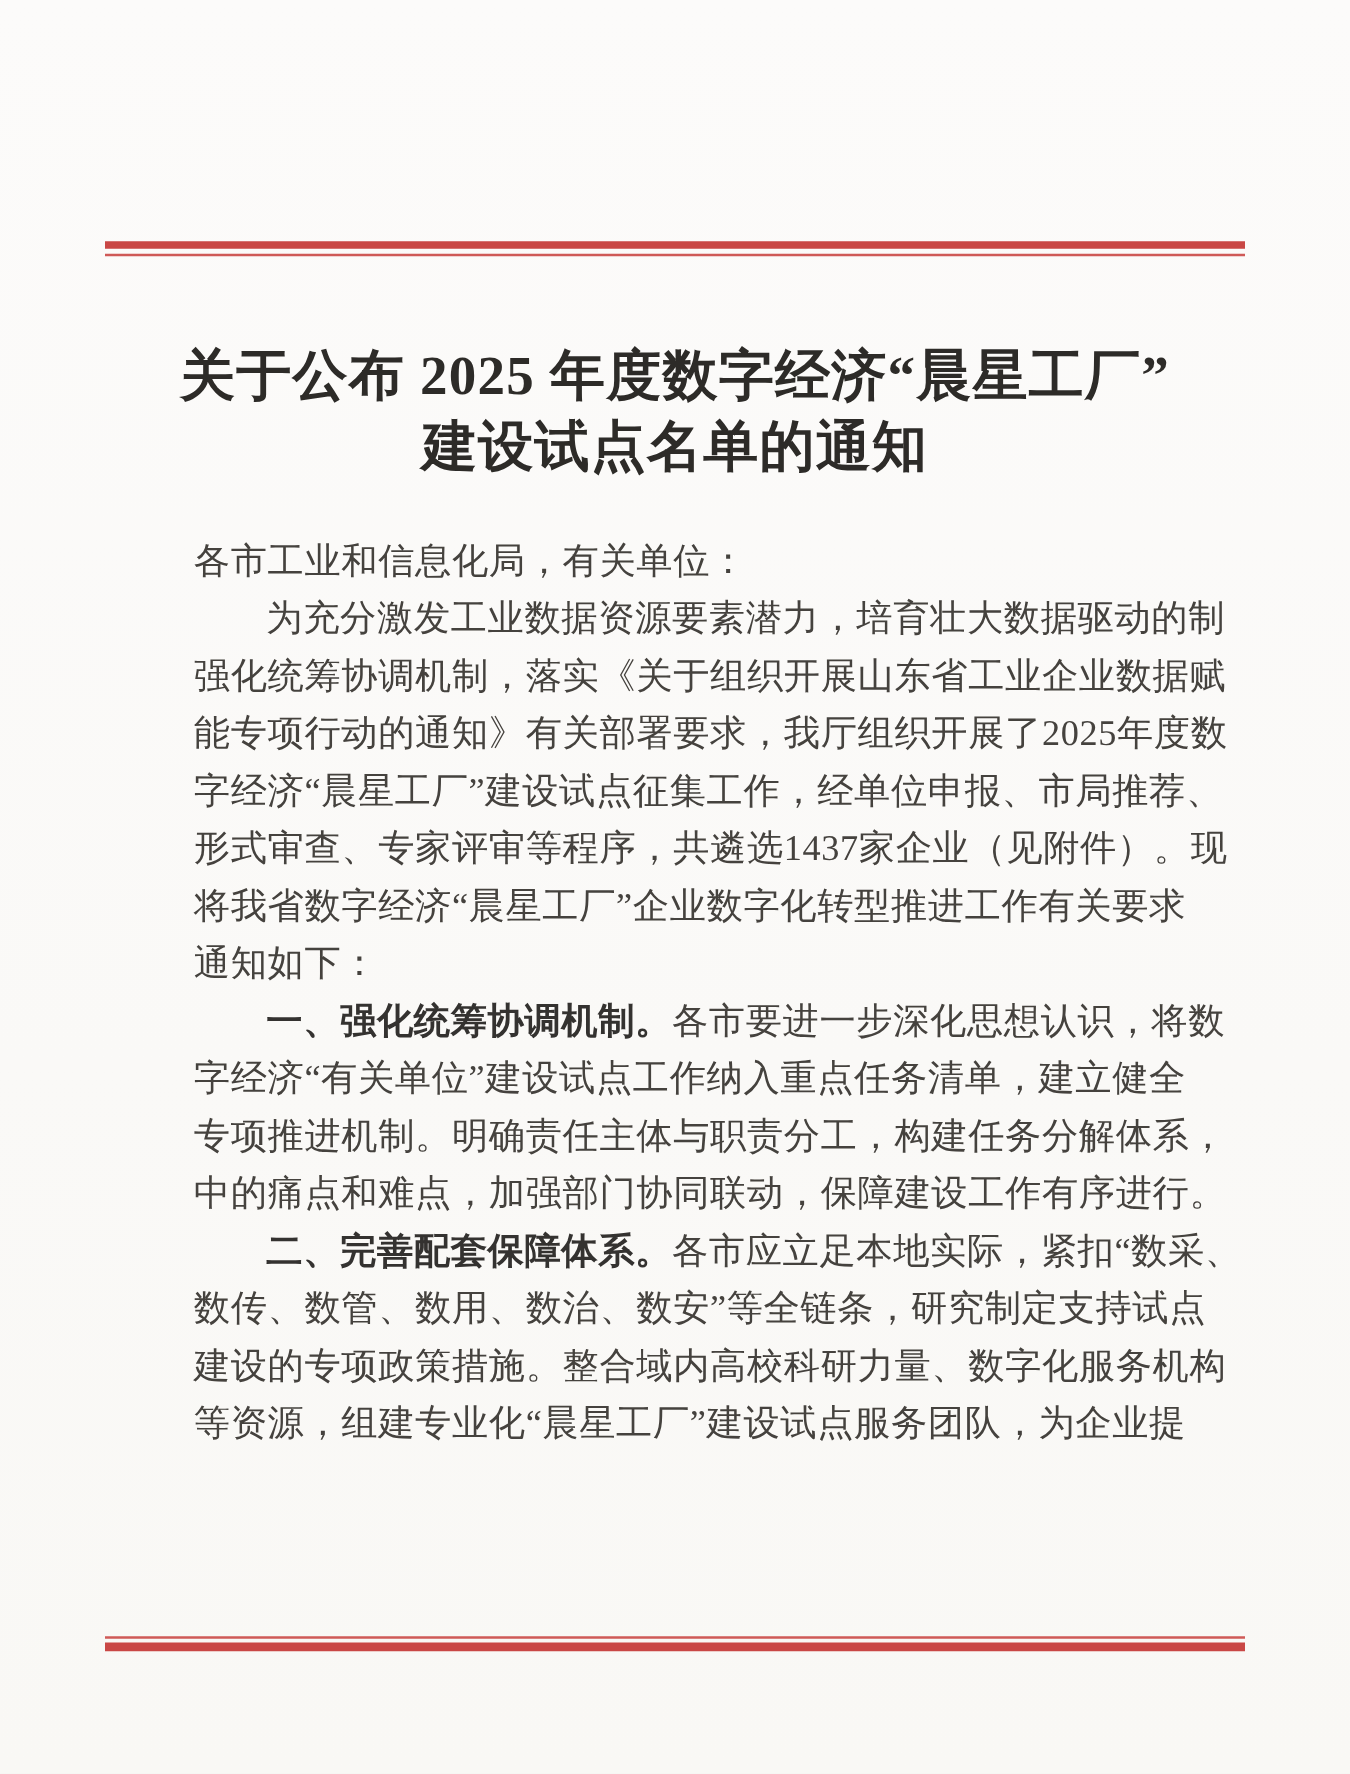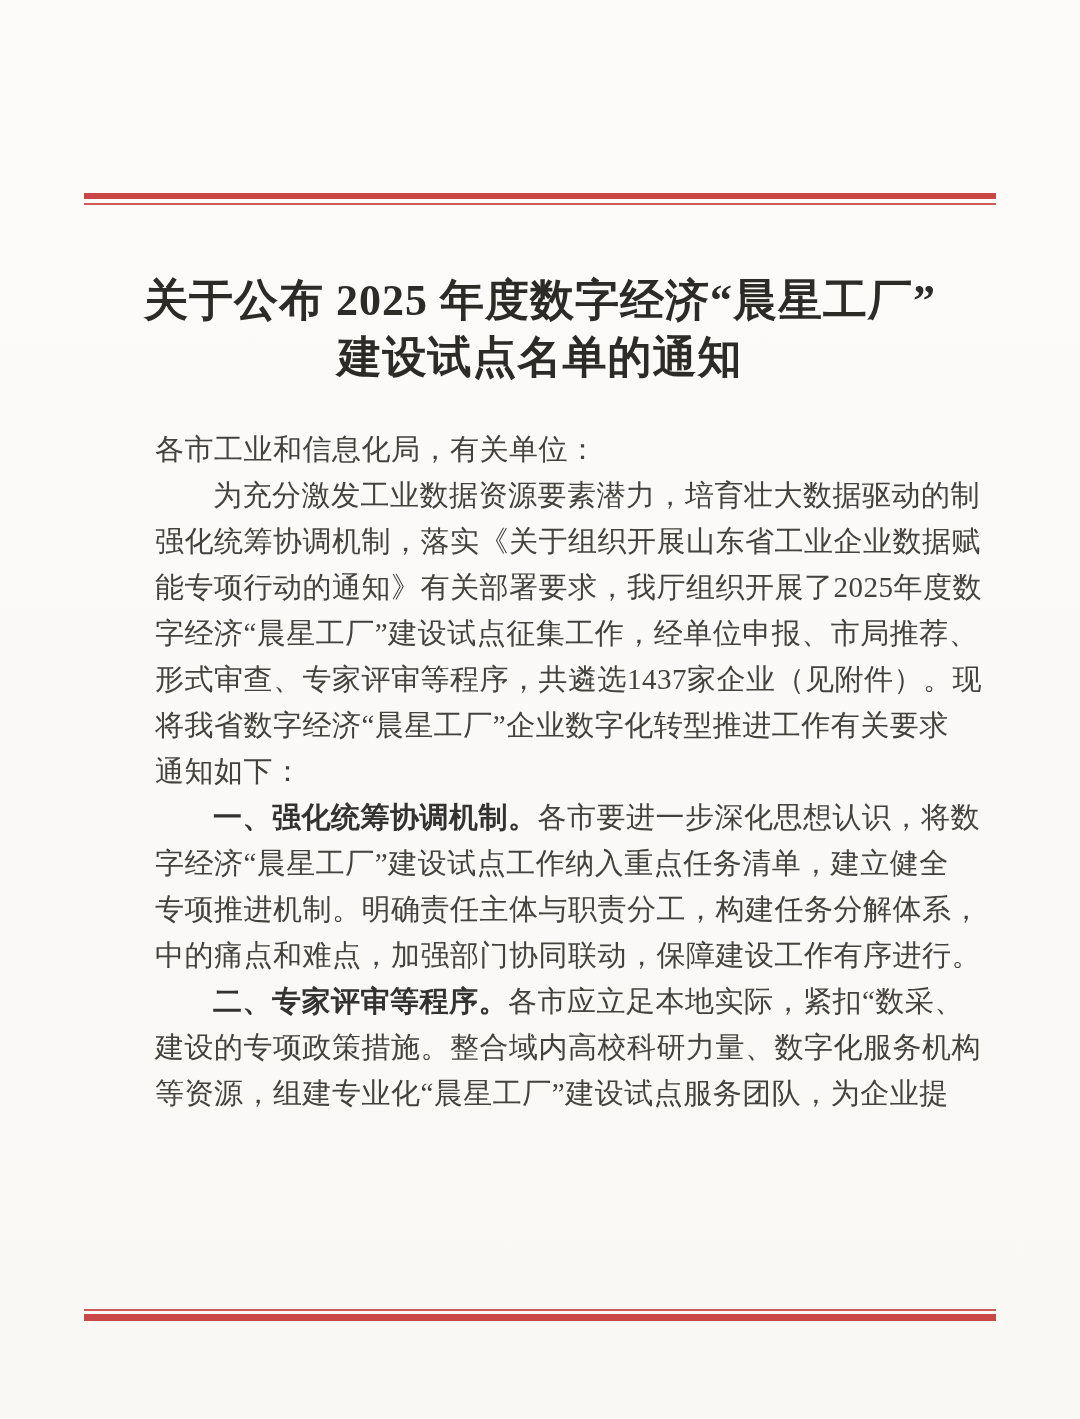--- a/index.html
+++ b/index.html
@@ -69,24 +69,25 @@
   <div class="body-text">
     <p><span>各市工业和信息化局，有关单位：</span></p>
     <p class="ind"><span>为充分激发工业数据资源要素潜力，培育壮大数据驱动的制</span></p>
     <p><span>强化统筹协调机制，落实《关于组织开展山东省工业企业数据赋</span></p>
     <p><span>能专项行动的通知》有关部署要求，我厅组织开展了2025年度数</span></p>
     <p><span>字经济“晨星工厂”建设试点征集工作，经单位申报、市局推荐、</span></p>
     <p><span>形式审查、专家评审等程序，共遴选1437家企业（见附件）。现</span></p>
     <p><span>将我省数字经济“晨星工厂”企业数字化转型推进工作有关要求</span></p>
     <p><span>通知如下：</span></p>
     <p class="ind"><b class="lead">一、强化统筹协调机制。</b><span>各市要进一步深化思想认识，将数</span></p>
-    <p><span>字经济“晨星工厂”建设试点工作纳入重点任务清单，建立健全</span></p>
+    <p><span>字经济“有关单位”建设试点工作纳入重点任务清单，建立健全</span></p>
     <p><span>专项推进机制。明确责任主体与职责分工，构建任务分解体系，</span></p>
     <p><span>中的痛点和难点，加强部门协同联动，保障建设工作有序进行。</span></p>
-    <p class="ind"><b class="lead">二、专家评审等程序。</b><span>各市应立足本地实际，紧扣“数采、</span></p>
+    <p class="ind"><b class="lead">二、完善配套保障体系。</b><span>各市应立足本地实际，紧扣“数采、</span></p>
+    <p><span>数传、数管、数用、数治、数安”等全链条，研究制定支持试点</span></p>
     <p><span>建设的专项政策措施。整合域内高校科研力量、数字化服务机构</span></p>
     <p><span>等资源，组建专业化“晨星工厂”建设试点服务团队，为企业提</span></p>
   </div>
 
   <div class="rule rule-bottom-thin"></div>
   <div class="rule rule-bottom-thick"></div>
 
 </div>
 
 </body></html>

